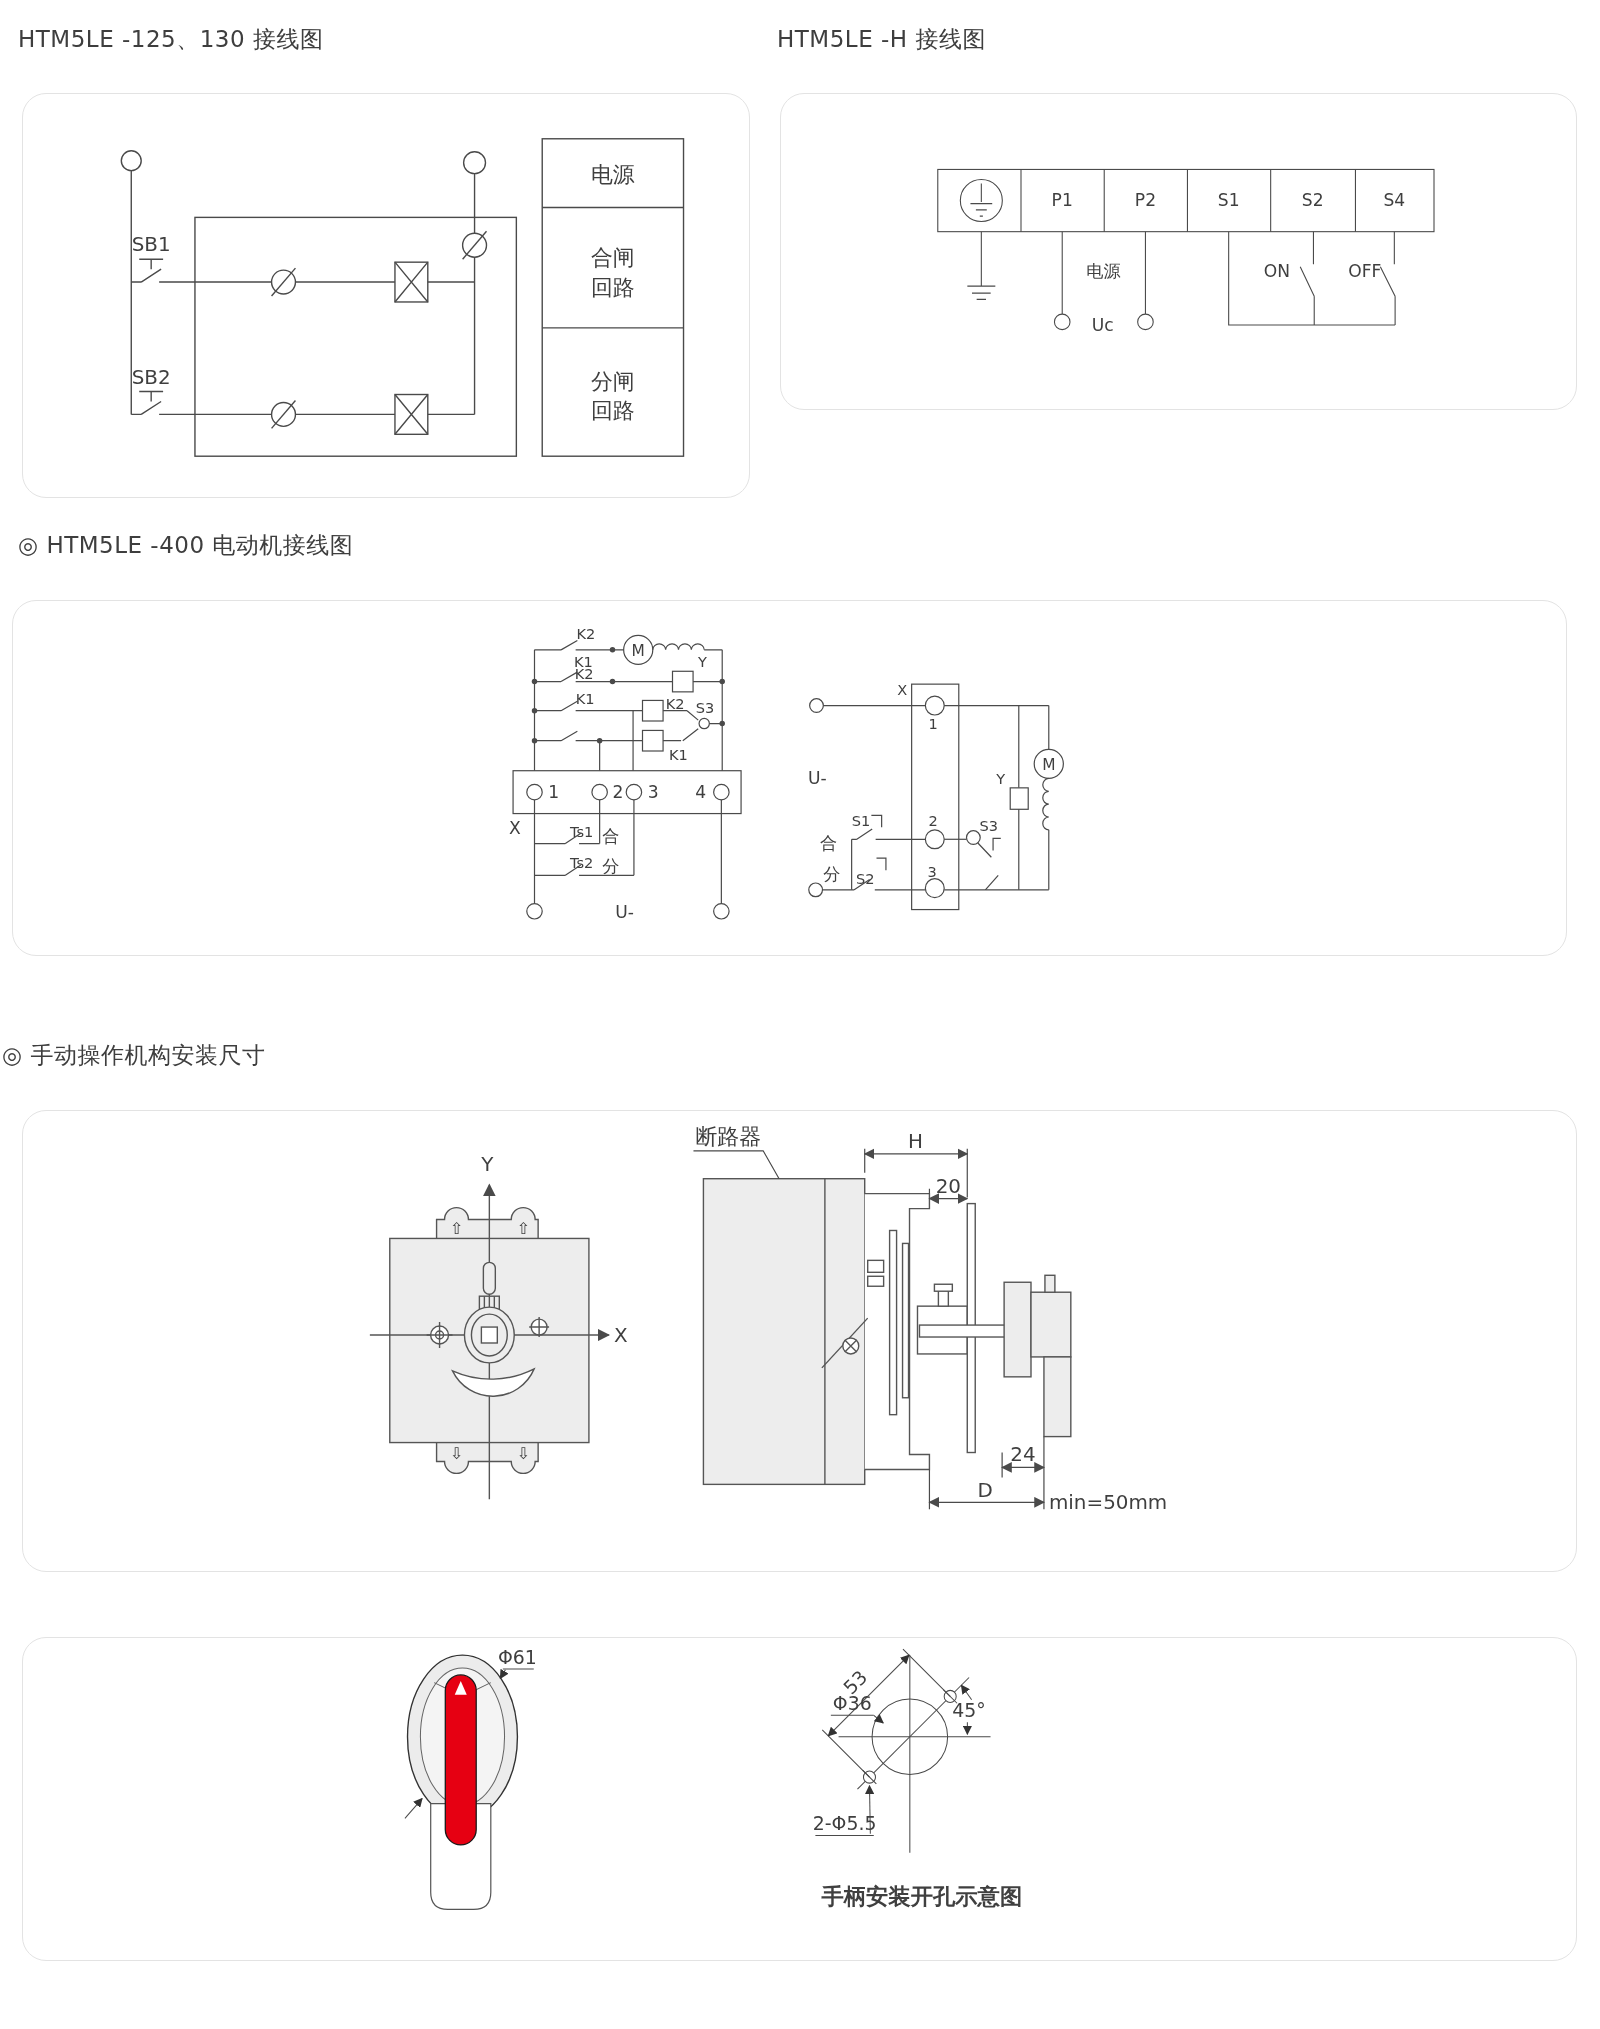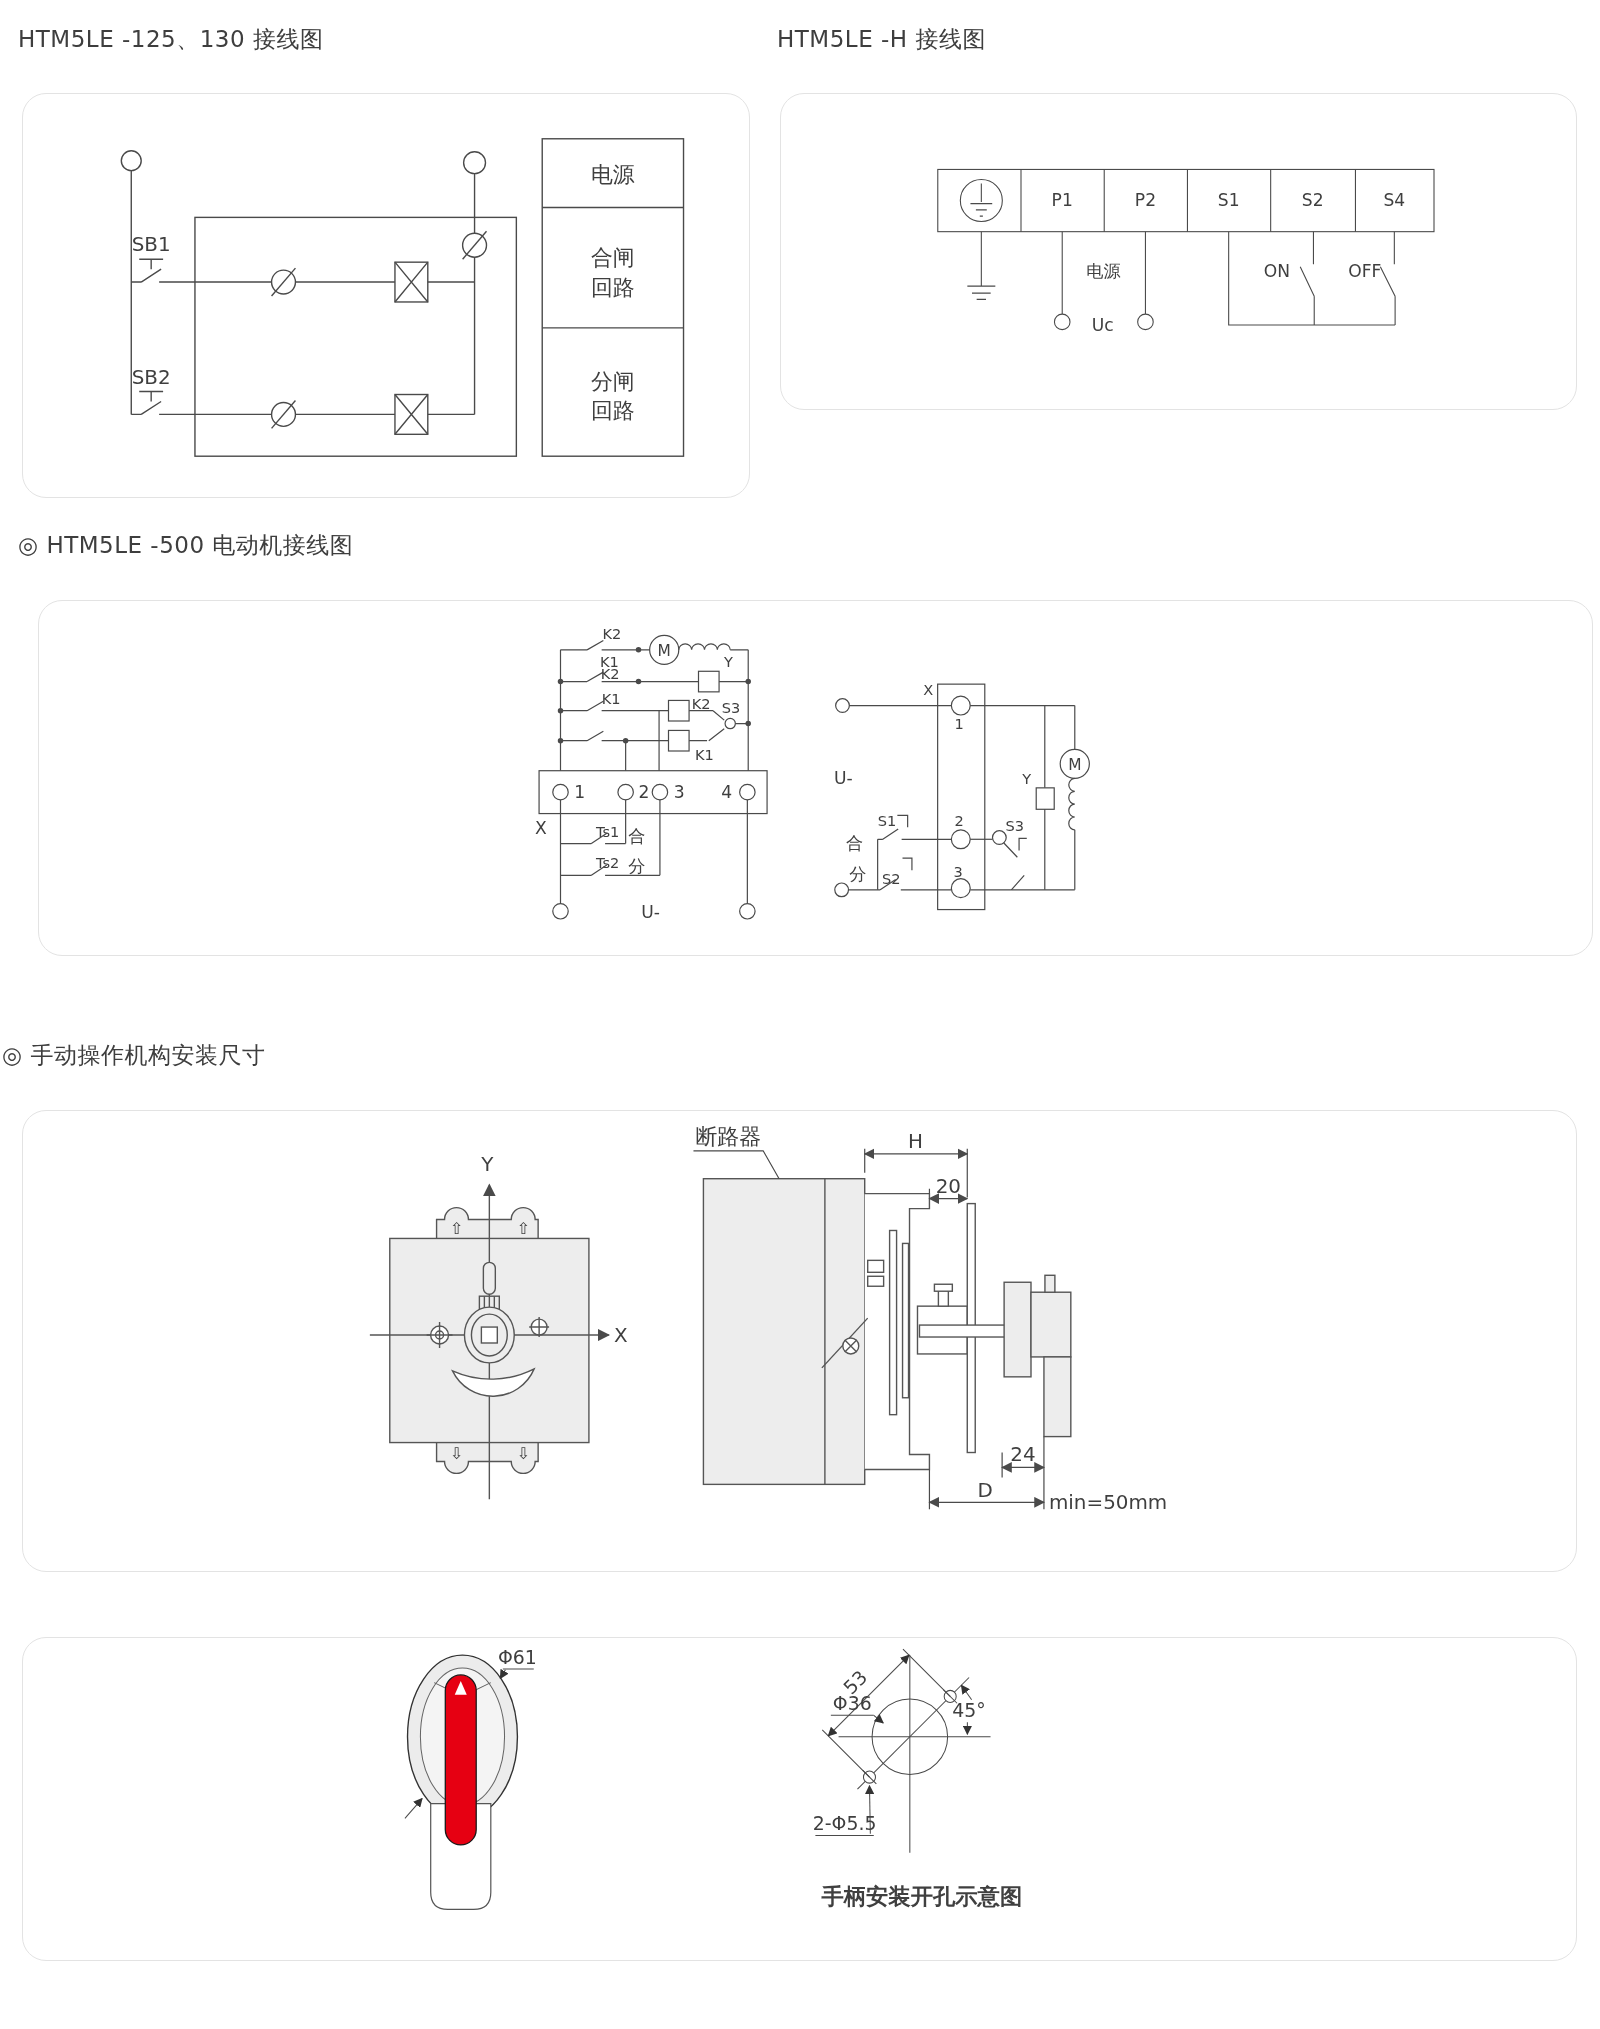--- a/index.html
+++ b/index.html
@@ -17,21 +17,21 @@
   .dim{stroke:#4a4a4a;stroke-width:1.2;fill:none;}
   .lbl{font-size:20px;}
   .lbl-s{font-size:17px;}
   .lbl-cjk{font-size:22px;}
 </style>
 </head>
 <body>
 
 <div class="sec-title" style="left:18px;top:24px">HTM5LE -125、130 接线图</div>
 <div class="sec-title" style="left:777px;top:24px">HTM5LE -H 接线图</div>
-<div class="sec-title" style="left:18px;top:530px">◎ HTM5LE -500 电动机接线图</div>
+<div class="sec-title" style="left:18px;top:530px">◎ HTM5LE -400 电动机接线图</div>
 <div class="sec-title" style="left:2px;top:1040px">◎ 手动操作机构安装尺寸</div>
 
 <div class="panel" style="left:22px;top:93px;width:728px;height:405px">
 <svg viewBox="0 0 728 405">
   <g class="ln">
     <circle cx="108" cy="67" r="10"></circle>
     <circle cx="453" cy="69" r="11"></circle>
     <path d="M108,77 V322"></path>
     <path d="M453,80 V322"></path>
     <rect x="172" y="124" width="323" height="240"></rect>
@@ -97,21 +97,21 @@
   <text class="lbl-cjk" x="463" y="144" text-anchor="middle">S1</text>
   <text class="lbl-cjk" x="571" y="144" text-anchor="middle">S2</text>
   <text class="lbl-cjk" x="676" y="144" text-anchor="middle">S4</text>
   <text class="lbl-cjk" x="302" y="235" text-anchor="middle">电源</text>
   <text class="lbl-cjk" x="301" y="305" text-anchor="middle">Uc</text>
   <text class="lbl-cjk" x="525" y="235" text-anchor="middle">ON</text>
   <text class="lbl-cjk" x="638" y="235" text-anchor="middle">OFF</text>
 </svg>
 </div>
 
-<div class="panel" style="left:38px;top:600px;width:1555px;height:356px">
+<div class="panel" style="left:12px;top:600px;width:1555px;height:356px">
 <svg viewBox="0 0 1555 413">
 
   <g class="ln">
     <path d="M480,57 V198"></path>
     <circle class="dot" cx="480" cy="94" r="3.2"></circle>
         <circle class="dot" cx="480" cy="128" r="3.2"></circle>
         <circle class="dot" cx="480" cy="163" r="3.2"></circle>
 
     <path d="M480,57 H511 M511,57 L530,46 M528,57 H584"></path>
     <circle class="dot" cx="571" cy="57" r="3.2"></circle>

